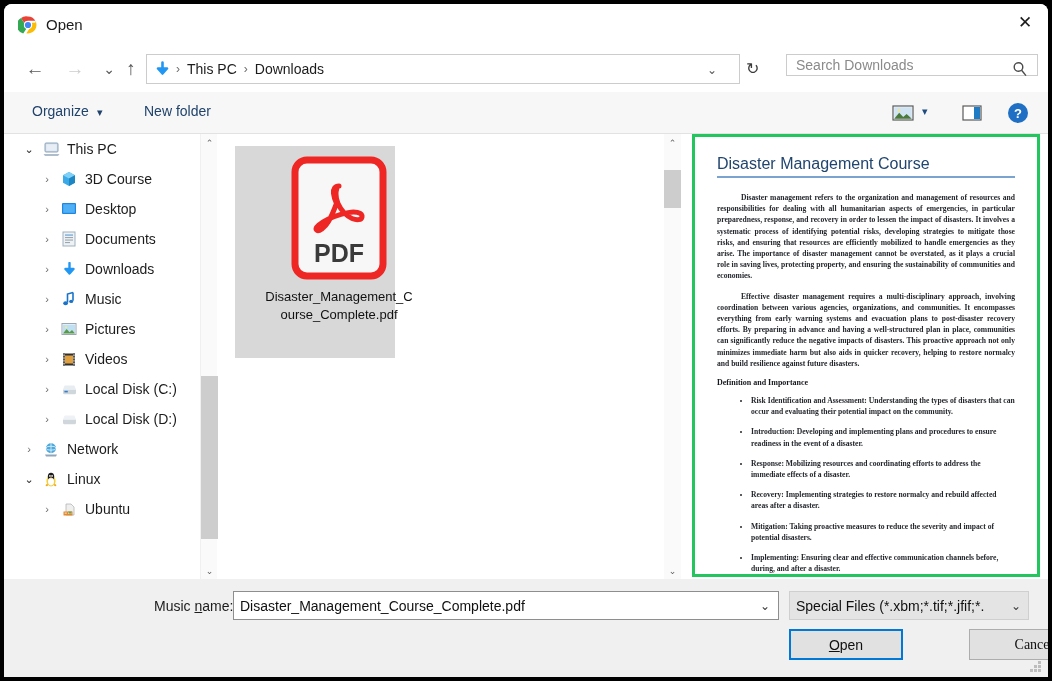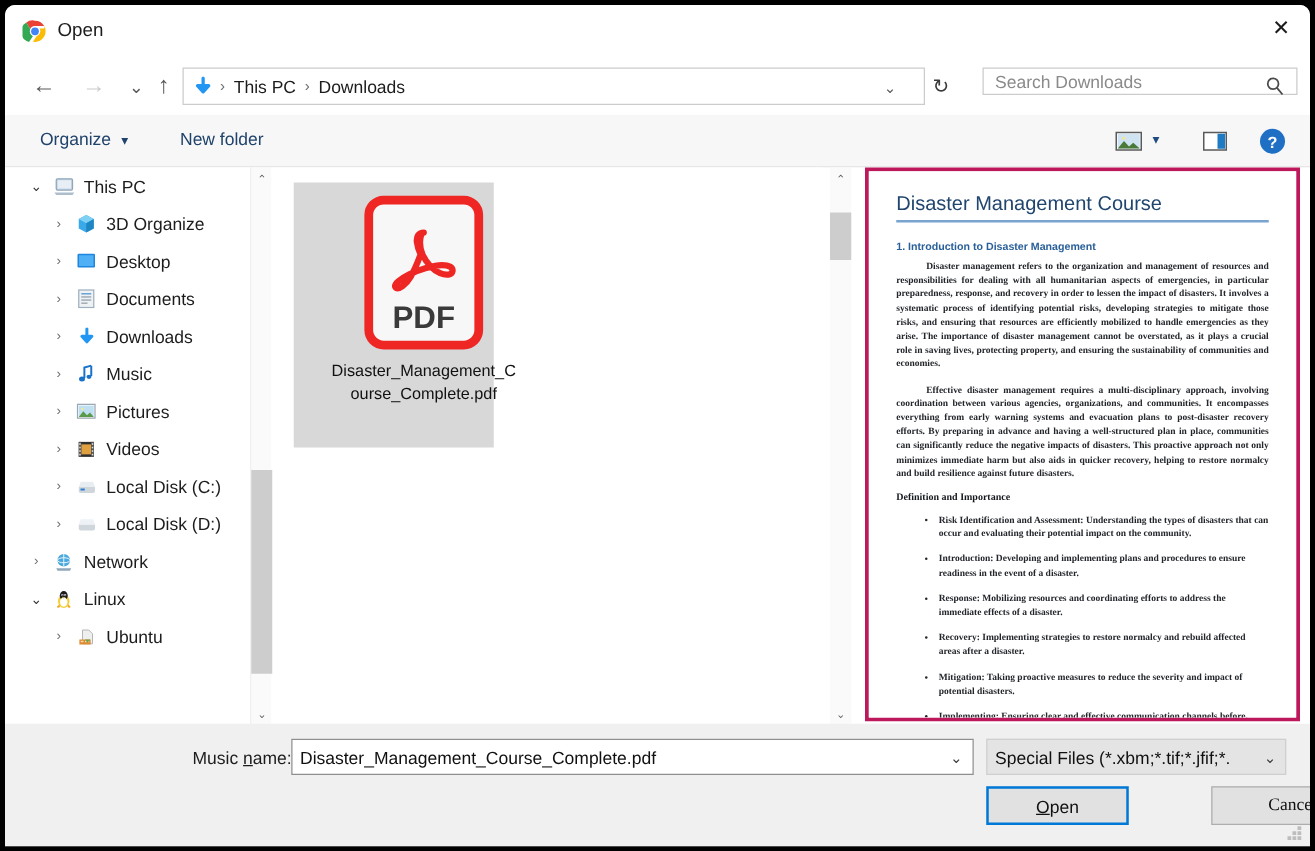--- a/index.html
+++ b/index.html
@@ -223,21 +223,21 @@
     position: absolute; left: 660px; top: 0;
     width: 17px; height: 445px;
     background: #fafafa;
   }
 
   
   .preview {
     position: absolute; left: 688px; top: 0;
     width: 348px; height: 443px;
     background: #ffffff;
-    border: 3px solid #be185d;
+    border: 3px solid #22c55e;
     overflow: hidden;
   }
   .doc {
     position: absolute; left: 0; top: 0;
     width: 342px;
     padding: 18px 22px 0 22px;
     background: #ffffff;
   }
   .doc h1 {
     margin: 0 0 3px 0;
@@ -446,21 +446,21 @@
           </div>
           <div class="tree-item lvl1">
             <span class="twisty">›</span>
             <span class="ticon">
               <svg width="16" height="16" viewBox="0 0 16 16">
                 <path d="M8 1l6 3.2v7.6L8 15l-6-3.2V4.2z" fill="#3aa9e8"></path>
                 <path d="M8 1l6 3.2L8 7.6 2 4.2z" fill="#7fd0f5"></path>
                 <path d="M8 7.6v7.4l6-3.2V4.2z" fill="#1f86c4"></path>
               </svg>
             </span>
-            <span>3D Organize</span>
+            <span>3D Course</span>
           </div>
           <div class="tree-item lvl1">
             <span class="twisty">›</span>
             <span class="ticon">
               <svg width="16" height="14" viewBox="0 0 16 14">
                 <rect x="1" y="1" width="14" height="11" rx="1" fill="#1f86e0"></rect>
                 <rect x="2.2" y="2.2" width="11.6" height="8.6" fill="#4fb0f5"></rect>
               </svg>
             </span>
             <span>Desktop</span>
@@ -618,21 +618,20 @@
       <div class="fp-scroll">
         <span class="sb-up">⌃</span>
         <span class="sb-thumb" style="top:36px;height:38px;"></span>
         <span class="sb-down">⌄</span>
       </div>
 
       <div class="preview">
         <div class="doc">
           <h1>Disaster Management Course</h1>
           <div class="doc-rule"></div>
-          <h2>1. Introduction to Disaster Management</h2>
           <p class="indent">Disaster management refers to the organization and management of resources and responsibilities for dealing with all humanitarian aspects of emergencies, in particular preparedness, response, and recovery in order to lessen the impact of disasters. It involves a systematic process of identifying potential risks, developing strategies to mitigate those risks, and ensuring that resources are efficiently mobilized to handle emergencies as they arise. The importance of disaster management cannot be overstated, as it plays a crucial role in saving lives, protecting property, and ensuring the sustainability of communities and economies.</p>
           <p class="indent">Effective disaster management requires a multi-disciplinary approach, involving coordination between various agencies, organizations, and communities. It encompasses everything from early warning systems and evacuation plans to post-disaster recovery efforts. By preparing in advance and having a well-structured plan in place, communities can significantly reduce the negative impacts of disasters. This proactive approach not only minimizes immediate harm but also aids in quicker recovery, helping to restore normalcy and build resilience against future disasters.</p>
           <h3>Definition and Importance</h3>
           <ul id="doc-bullets">
               <li><b>Risk Identification and Assessment</b><span>: Understanding the types of disasters that can occur and evaluating their potential impact on the community.</span></li>
               <li><b>Introduction</b><span>: Developing and implementing plans and procedures to ensure readiness in the event of a disaster.</span></li>
               <li><b>Response</b><span>: Mobilizing resources and coordinating efforts to address the immediate effects of a disaster.</span></li>
               <li><b>Recovery</b><span>: Implementing strategies to restore normalcy and rebuild affected areas after a disaster.</span></li>
               <li><b>Mitigation</b><span>: Taking proactive measures to reduce the severity and impact of potential disasters.</span></li>
               <li><b>Implementing</b><span>: Ensuring clear and effective communication channels before, during, and after a disaster.</span></li>

